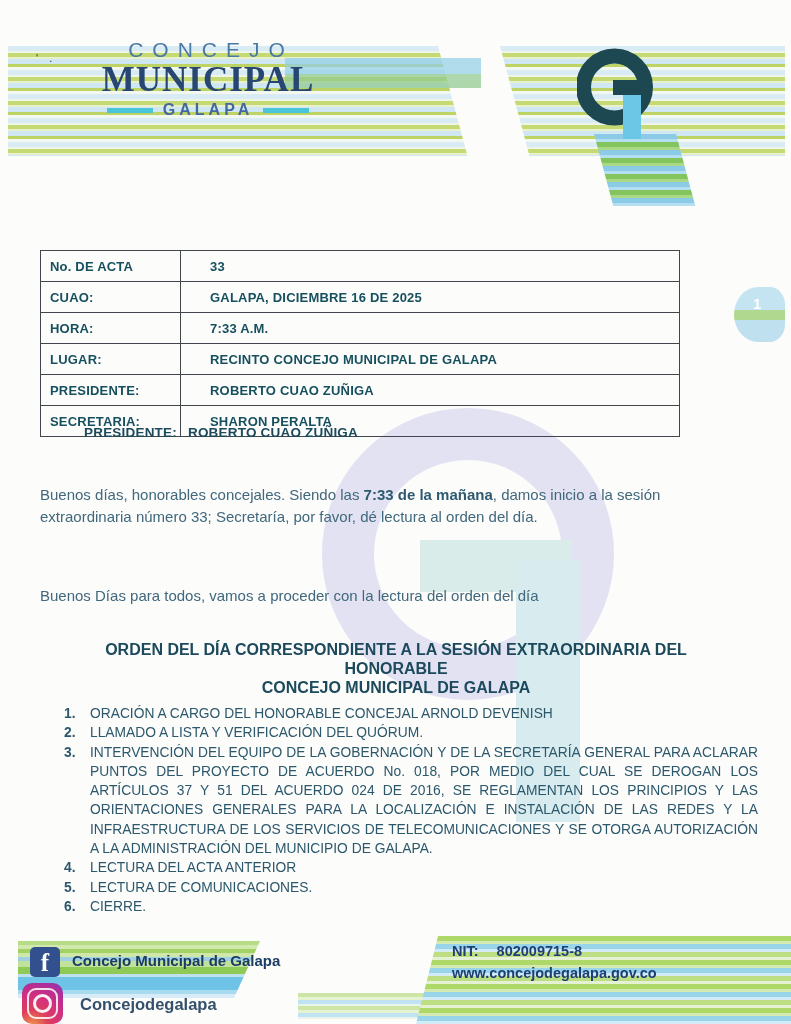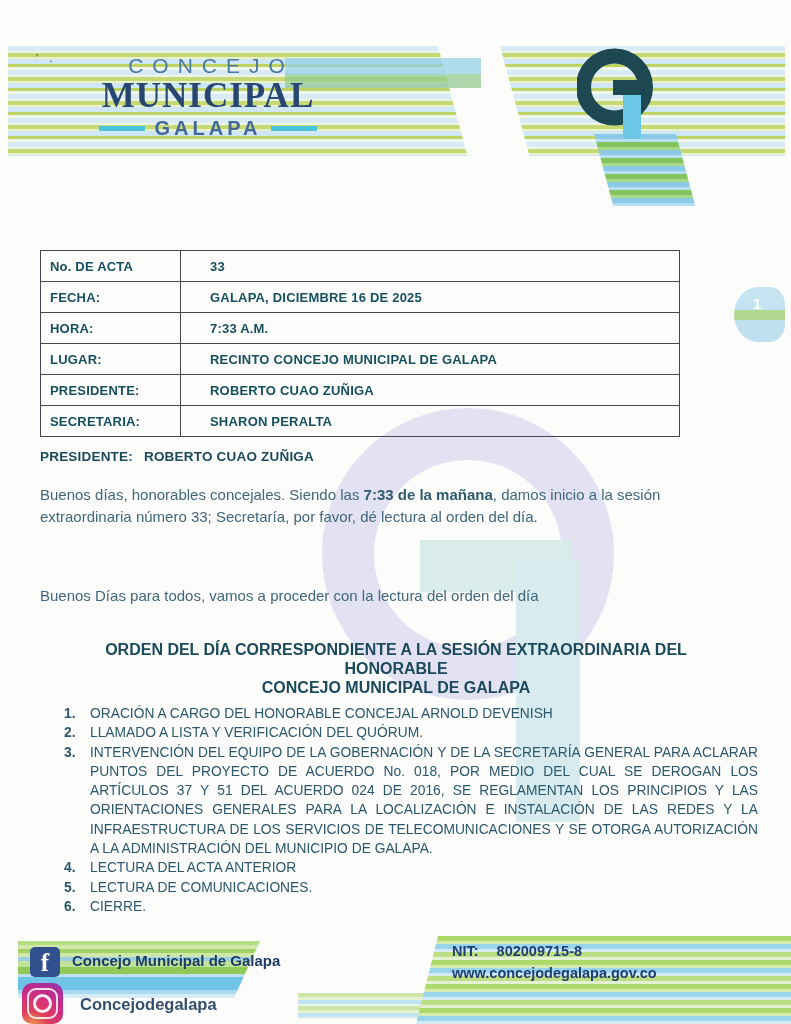--- a/index.html
+++ b/index.html
@@ -26,27 +26,27 @@
   .banner-gap{position:absolute;left:438px;top:46px;width:62px;height:110px;
     background:#fcfcfb;transform:skewX(15deg);transform-origin:top left;}
   .banner-teal{position:absolute;left:285px;top:58px;width:196px;height:30px;
     background:linear-gradient(180deg,#93cfe6 0 55%,#90c98e 55% 100%);opacity:.72;}
   .banner-desc{position:absolute;left:594px;top:134px;width:82px;height:72px;
     transform:skewX(15deg);transform-origin:top left;
     background:repeating-linear-gradient(180deg,
       #8ccbe8 0 5px,#b4dff0 5px 8px,#84c45e 8px 13px,#aad884 13px 16px);}
   .scan-mark{position:absolute;left:36px;top:52px;color:#3a3a3a;font-size:11px;
     letter-spacing:4px;z-index:3;}
-  .brand{position:absolute;left:92px;top:54px;width:232px;text-align:center;z-index:3;}
+  .brand{position:absolute;left:92px;top:38px;width:232px;text-align:center;z-index:3;}
   .brand-l1{font-size:21px;letter-spacing:9px;color:#4a7aa4;font-weight:500;
     padding-left:6px;}
   .brand-l2{font-family:"Liberation Serif",serif;font-weight:700;font-size:35px;
     line-height:36px;color:#274672;letter-spacing:1px;}
   .brand-l3{display:flex;align-items:center;justify-content:center;gap:10px;margin-top:3px;}
-  .brand-l3 .word{font-size:20px;font-weight:700;letter-spacing:4px;color:#44689e;}
+  .brand-l3 .word{font-size:16px;font-weight:700;letter-spacing:4px;color:#44689e;}
   .brand-dash{width:46px;height:5px;background:#49c4d8;}
   .g-logo{position:absolute;left:577px;top:47px;z-index:3;}
   
   .page-badge{position:absolute;left:734px;top:287px;width:51px;height:55px;z-index:4;
     border-radius:48% 30% 30% 48% / 50% 32% 32% 50%;
     background:linear-gradient(180deg,#c4e4f2 0 42%,#b0d88e 42% 60%,#bfe0ef 60% 100%);}
   .page-badge span{position:absolute;left:19px;top:8px;color:rgba(255,255,255,.95);
     font-weight:700;font-size:15px;}
   
   .meta-table{position:absolute;left:40px;top:250px;width:640px;z-index:3;
@@ -142,21 +142,21 @@
     <span>1</span>
   </div>
 
   <table class="meta-table">
     <tbody>
         <tr>
       <td class="c1">No. DE ACTA</td>
       <td class="c2">33</td>
     </tr>
     <tr>
-      <td class="c1">FECHA:</td>
+      <td class="c1">CUAO:</td>
       <td class="c2">GALAPA, DICIEMBRE 16 DE 2025</td>
     </tr>
     <tr>
       <td class="c1">HORA:</td>
       <td class="c2">7:33 A.M.</td>
     </tr>
     <tr>
       <td class="c1">LUGAR:</td>
       <td class="c2">RECINTO CONCEJO MUNICIPAL DE GALAPA</td>
     </tr>
@@ -164,21 +164,21 @@
       <td class="c1">PRESIDENTE:</td>
       <td class="c2">ROBERTO CUAO ZUÑIGA</td>
     </tr>
     <tr>
       <td class="c1">SECRETARIA:</td>
       <td class="c2">SHARON PERALTA</td>
     </tr>
   </tbody>
     </table>
 
-  <div class="h-line" style="top:449px;">
+  <div class="h-line" style="top:425px;padding-left:44px;">
     <span class="h-label">PRESIDENTE:</span><span>ROBERTO CUAO ZUÑIGA</span>
   </div>
 
   <div class="para" style="top:484px;">
     <span>Buenos días, honorables concejales. Siendo las </span><b>7:33 de la mañana</b><span>, damos inicio a la sesión extraordinaria número 33; Secretaría, por favor, dé lectura al orden del día.</span>
   </div>
 
 
   <div class="para" style="top:585px;">Buenos Días para todos, vamos a proceder con la lectura del orden del día</div>
 

